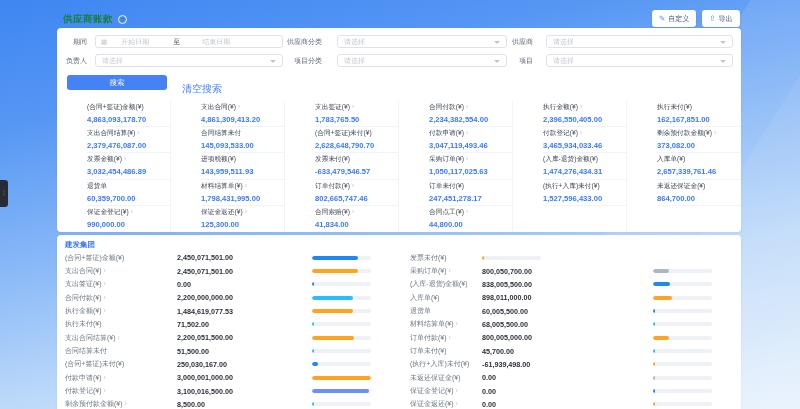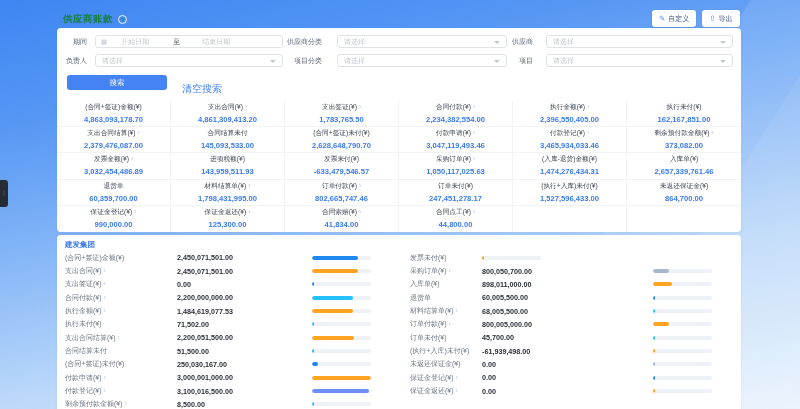--- a/index.html
+++ b/index.html
@@ -53,22 +53,22 @@
   .cal{font-size:6.5px;color:#c1c7cf;margin:0 4px 0 5px;}
   .search-btn{
     position:absolute;left:10px;top:47px;width:100px;height:15px;border:none;border-radius:3px;
     background:#4583f5;color:#fff;font-size:7.5px;cursor:pointer;font-family:inherit;
   }
   .clear-link{position:absolute;left:125px;top:53px;line-height:15px;font-size:10px;color:#4583f5;cursor:pointer;}
 
   .stats-card{left:57px;top:101px;width:684px;height:131px;display:grid;
     grid-template-columns:repeat(6,1fr);grid-template-rows:repeat(5,1fr);overflow:hidden;}
   .cell{
-    display:flex;flex-direction:column;align-items:center;justify-content:center;
-    border-right:1px solid #f1f3f7;border-bottom:1px solid #f1f3f7;box-sizing:border-box;
+    display:flex;flex-direction:column;align-items:flex-start;justify-content:center;
+    border-right:1px solid #f1f3f7;border-bottom:1px solid #f1f3f7;box-sizing:border-box;margin-left:30px;
   }
   .cell:nth-child(6n){border-right:none;}
   .cell:nth-child(n+25){border-bottom:none;}
   .cl{font-size:6.7px;color:#3f4654;white-space:nowrap;}
   .cl .ar{color:#b9c1cc;margin-left:2px;font-size:6.5px;}
   .cv{font-size:7.6px;font-weight:bold;color:#3a7bf2;margin-top:3px;white-space:nowrap;}
 
   .group-card{left:57px;top:235px;width:684px;height:190px;}
   .group-title{position:absolute;left:8px;top:5px;font-size:7.5px;font-weight:bold;color:#3a7bf2;}
   .gcol{position:absolute;top:16px;}
@@ -362,20 +362,27 @@
         </span>
       </div>
       <div class="grow">
         <span class="gl">采购订单(¥)<span class="ar">›</span></span>
         <span class="gv">800,050,700.00</span>
         <span class="gbar" style="background: rgb(238, 241, 246);">
           <span class="fill" style="display: block; width: 27%; background: rgb(169, 183, 204);"></span>
         </span>
       </div>
       <div class="grow">
+        <span class="gl">(入库-退货)金额(¥)</span>
+        <span class="gv">838,005,500.00</span>
+        <span class="gbar" style="background: rgb(238, 241, 246);">
+          <span class="fill" style="display: block; width: 28%; background: rgb(30, 135, 240);"></span>
+        </span>
+      </div>
+      <div class="grow">
         <span class="gl">入库单(¥)</span>
         <span class="gv">898,011,000.00</span>
         <span class="gbar" style="background: rgb(238, 241, 246);">
           <span class="fill" style="display: block; width: 33%; background: rgb(255, 163, 33);"></span>
         </span>
       </div>
       <div class="grow">
         <span class="gl">退货单</span>
         <span class="gv">60,005,500.00</span>
         <span class="gbar" style="background: rgb(238, 241, 246);">

